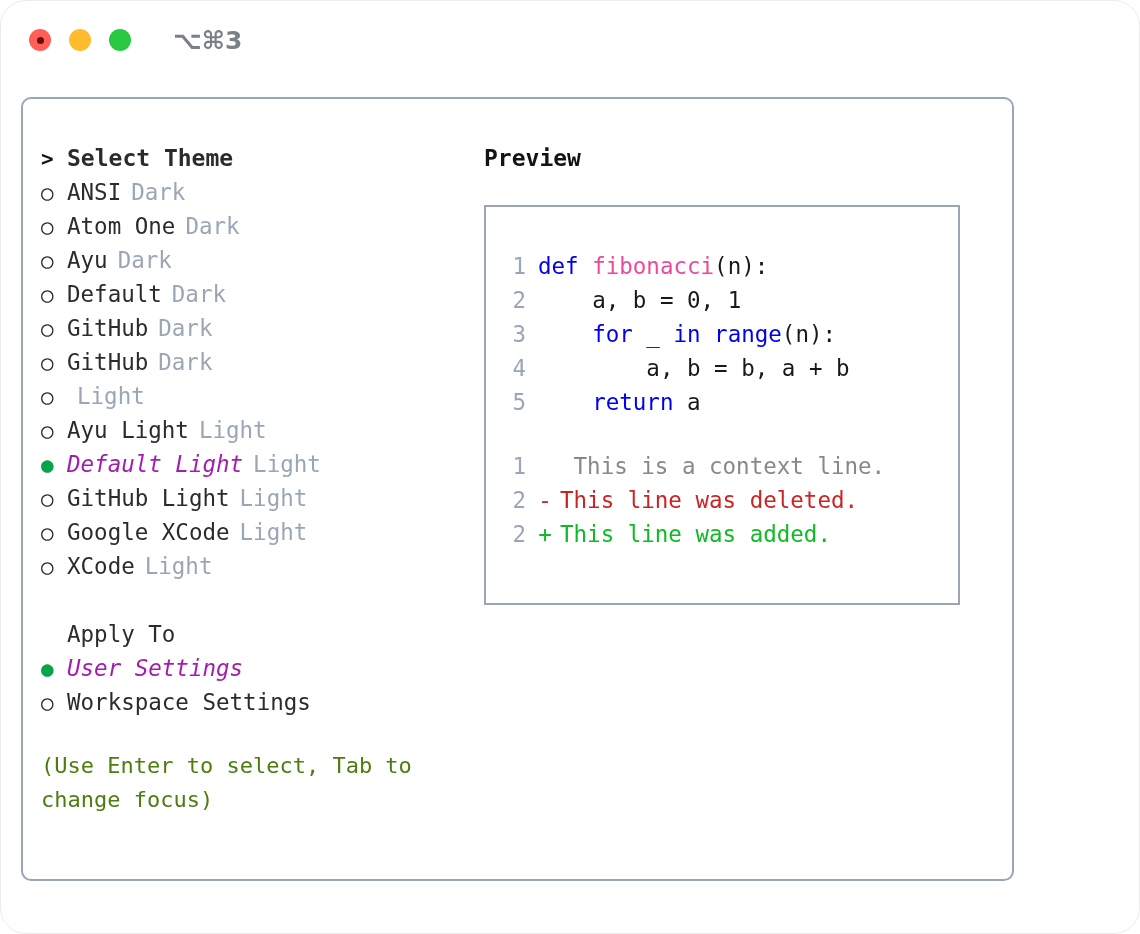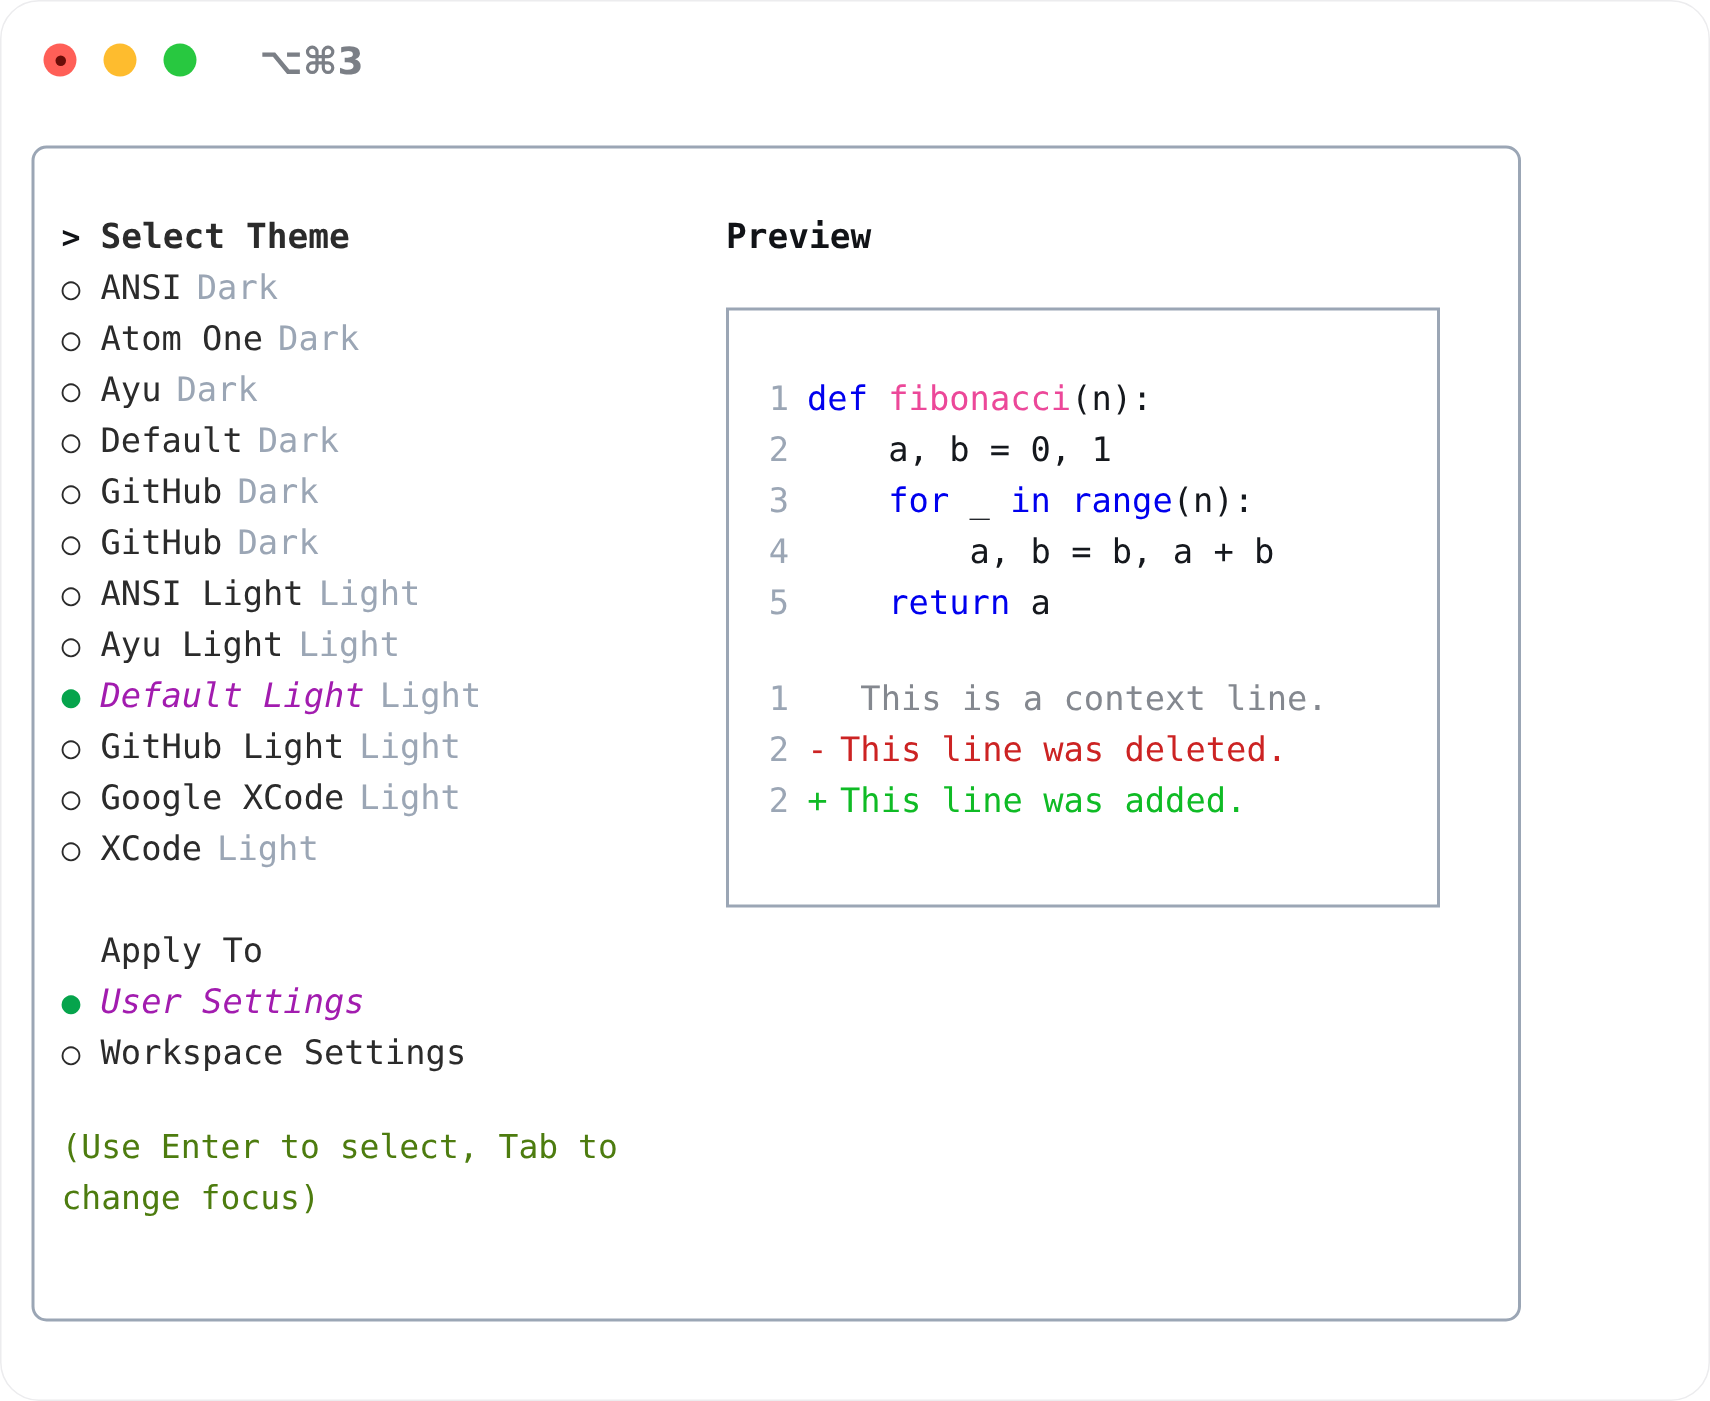--- a/index.html
+++ b/index.html
@@ -226,21 +226,21 @@
           <span class="label">Select Theme</span>
         </div>
 
         <div id="theme-list">
             <div class="row"><span class="marker">○</span><span class="label">ANSI</span><span class="tag">Dark</span></div>
             <div class="row"><span class="marker">○</span><span class="label">Atom One</span><span class="tag">Dark</span></div>
             <div class="row"><span class="marker">○</span><span class="label">Ayu</span><span class="tag">Dark</span></div>
             <div class="row"><span class="marker">○</span><span class="label">Default</span><span class="tag">Dark</span></div>
             <div class="row"><span class="marker">○</span><span class="label">GitHub</span><span class="tag">Dark</span></div>
             <div class="row"><span class="marker">○</span><span class="label">GitHub</span><span class="tag">Dark</span></div>
-            <div class="row"><span class="marker">○</span><span class="label">ANSI Light</span><span class="tag">Light</span></div>
+            <div class="row"><span class="marker">○</span><span class="tag">Light</span></div>
             <div class="row"><span class="marker">○</span><span class="label">Ayu Light</span><span class="tag">Light</span></div>
             <div class="row"><span class="marker filled">●</span><span class="label selected">Default Light</span><span class="tag">Light</span></div>
             <div class="row"><span class="marker">○</span><span class="label">GitHub Light</span><span class="tag">Light</span></div>
             <div class="row"><span class="marker">○</span><span class="label">Google XCode</span><span class="tag">Light</span></div>
             <div class="row"><span class="marker">○</span><span class="label">XCode</span><span class="tag">Light</span></div>
           </div>
 
         <div class="spacer-row"></div>
 
         <div class="section-heading">

